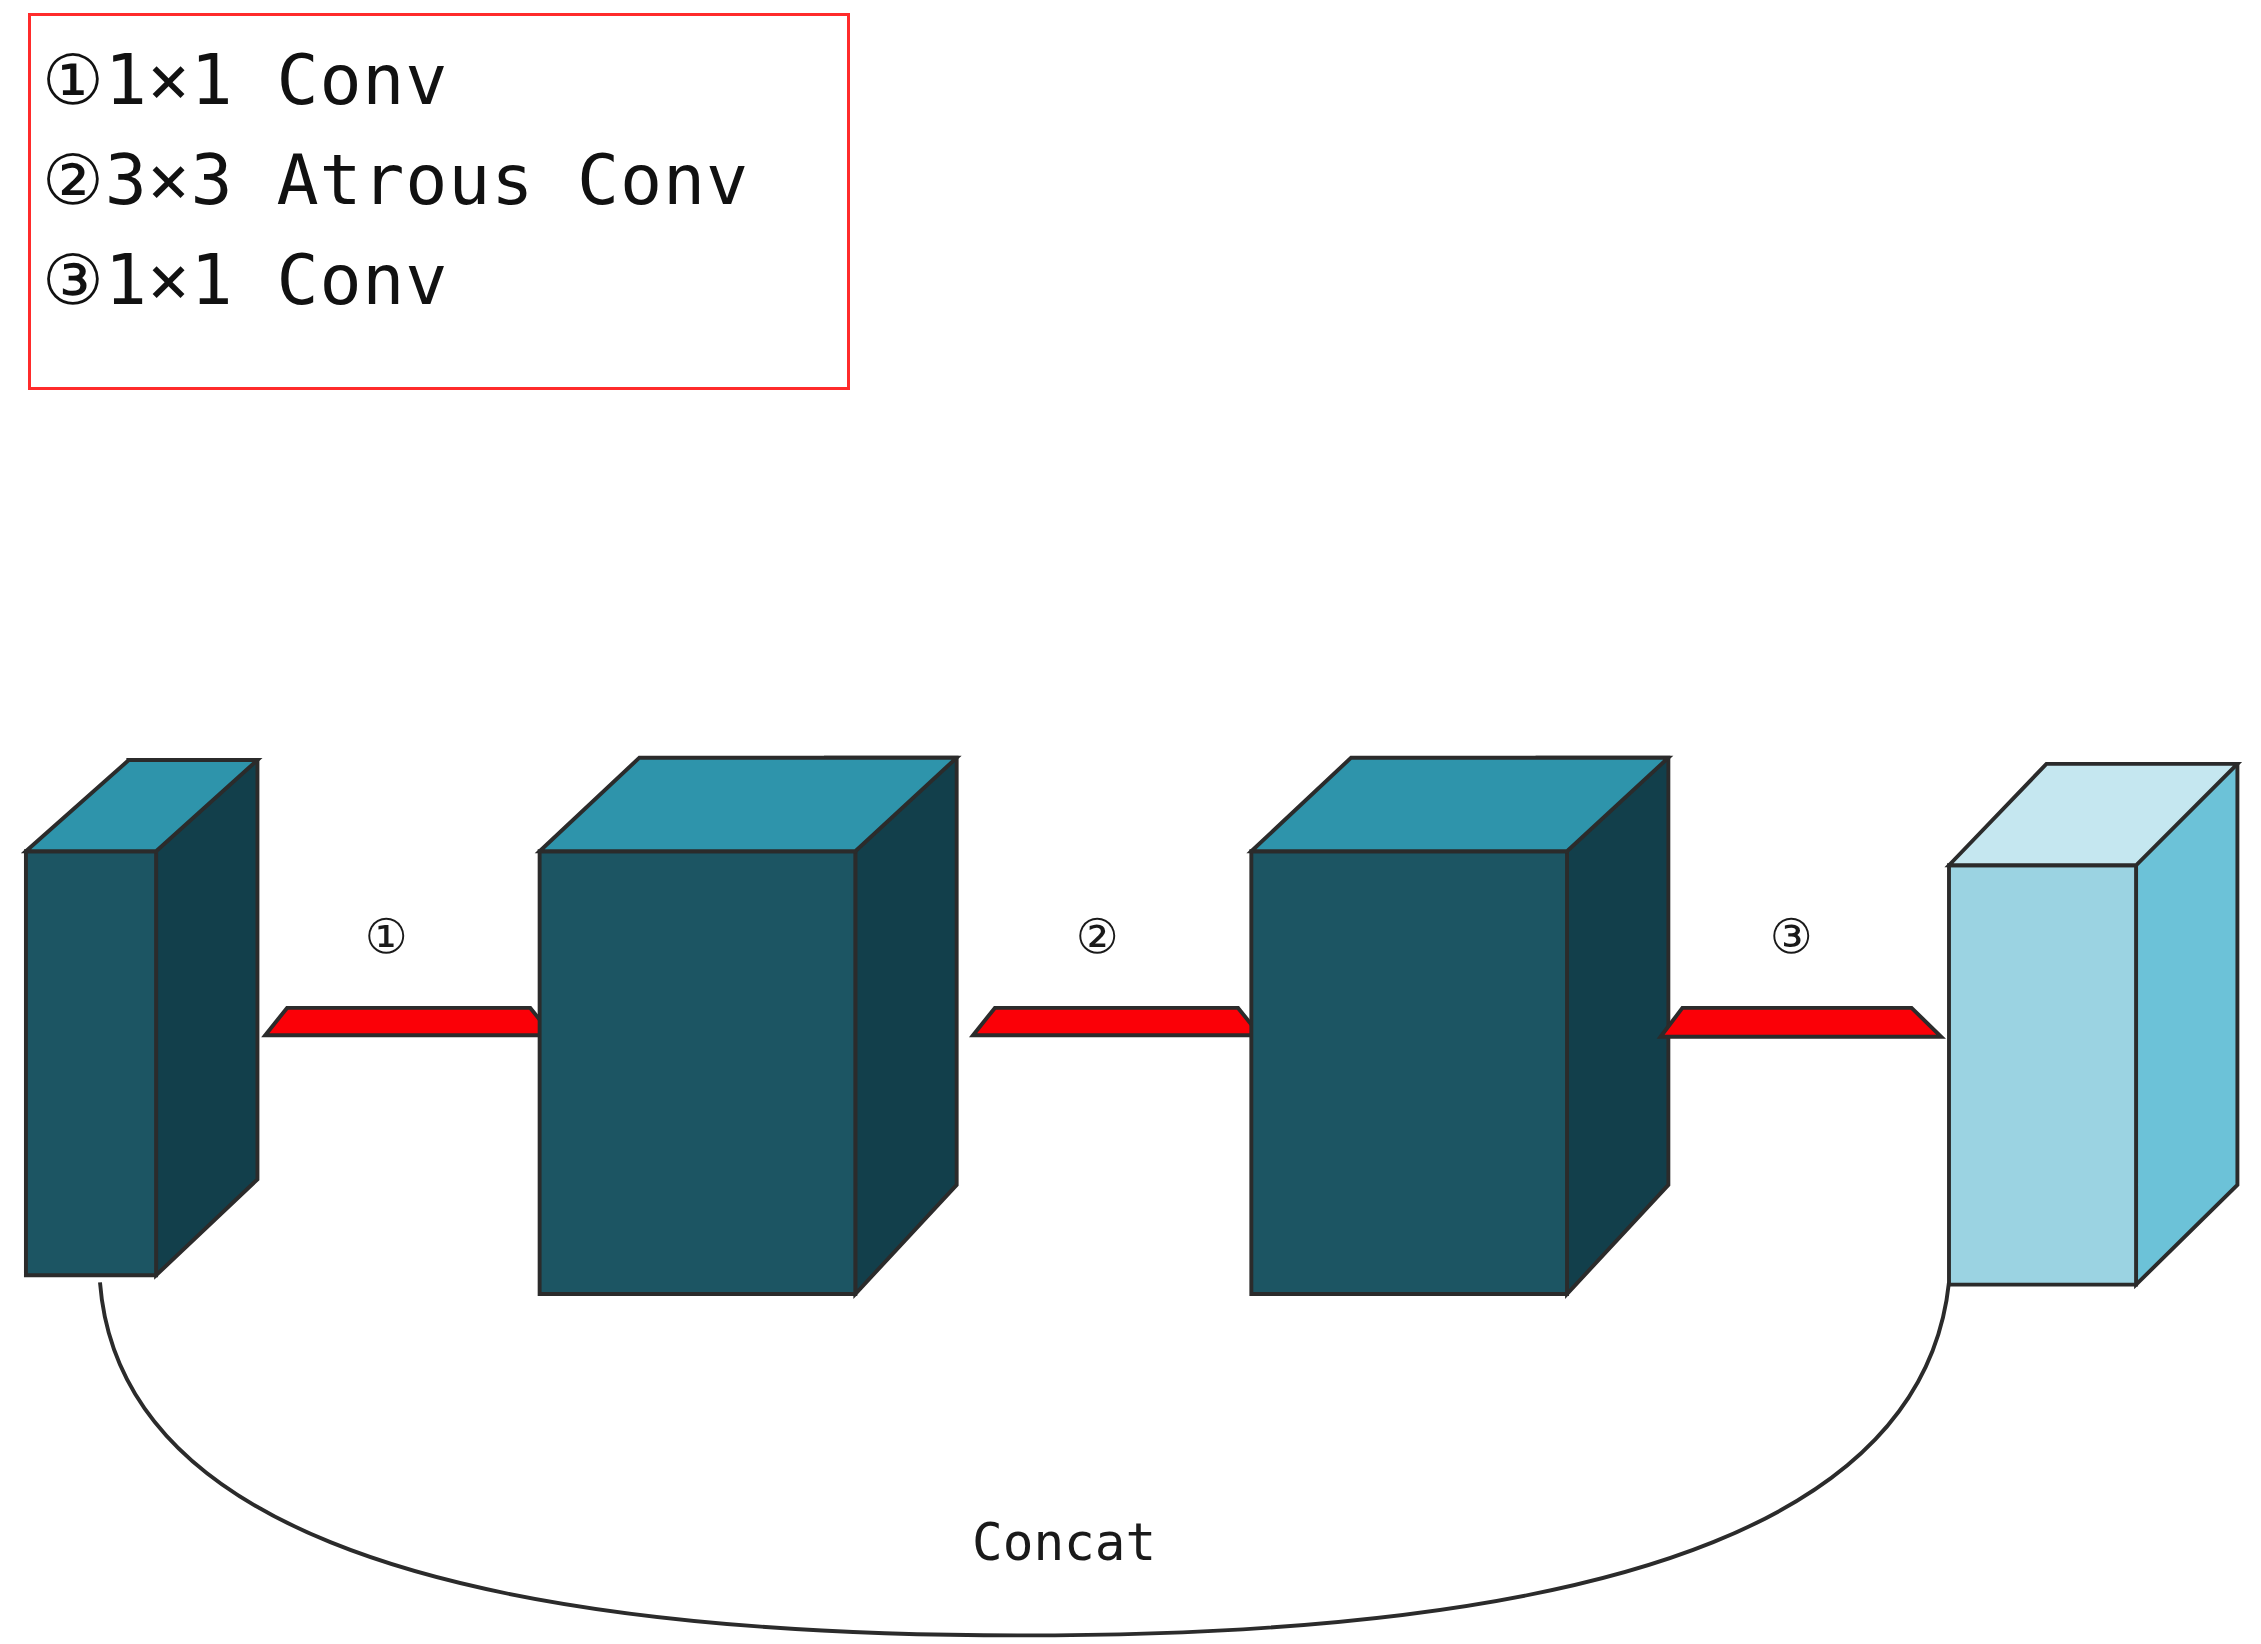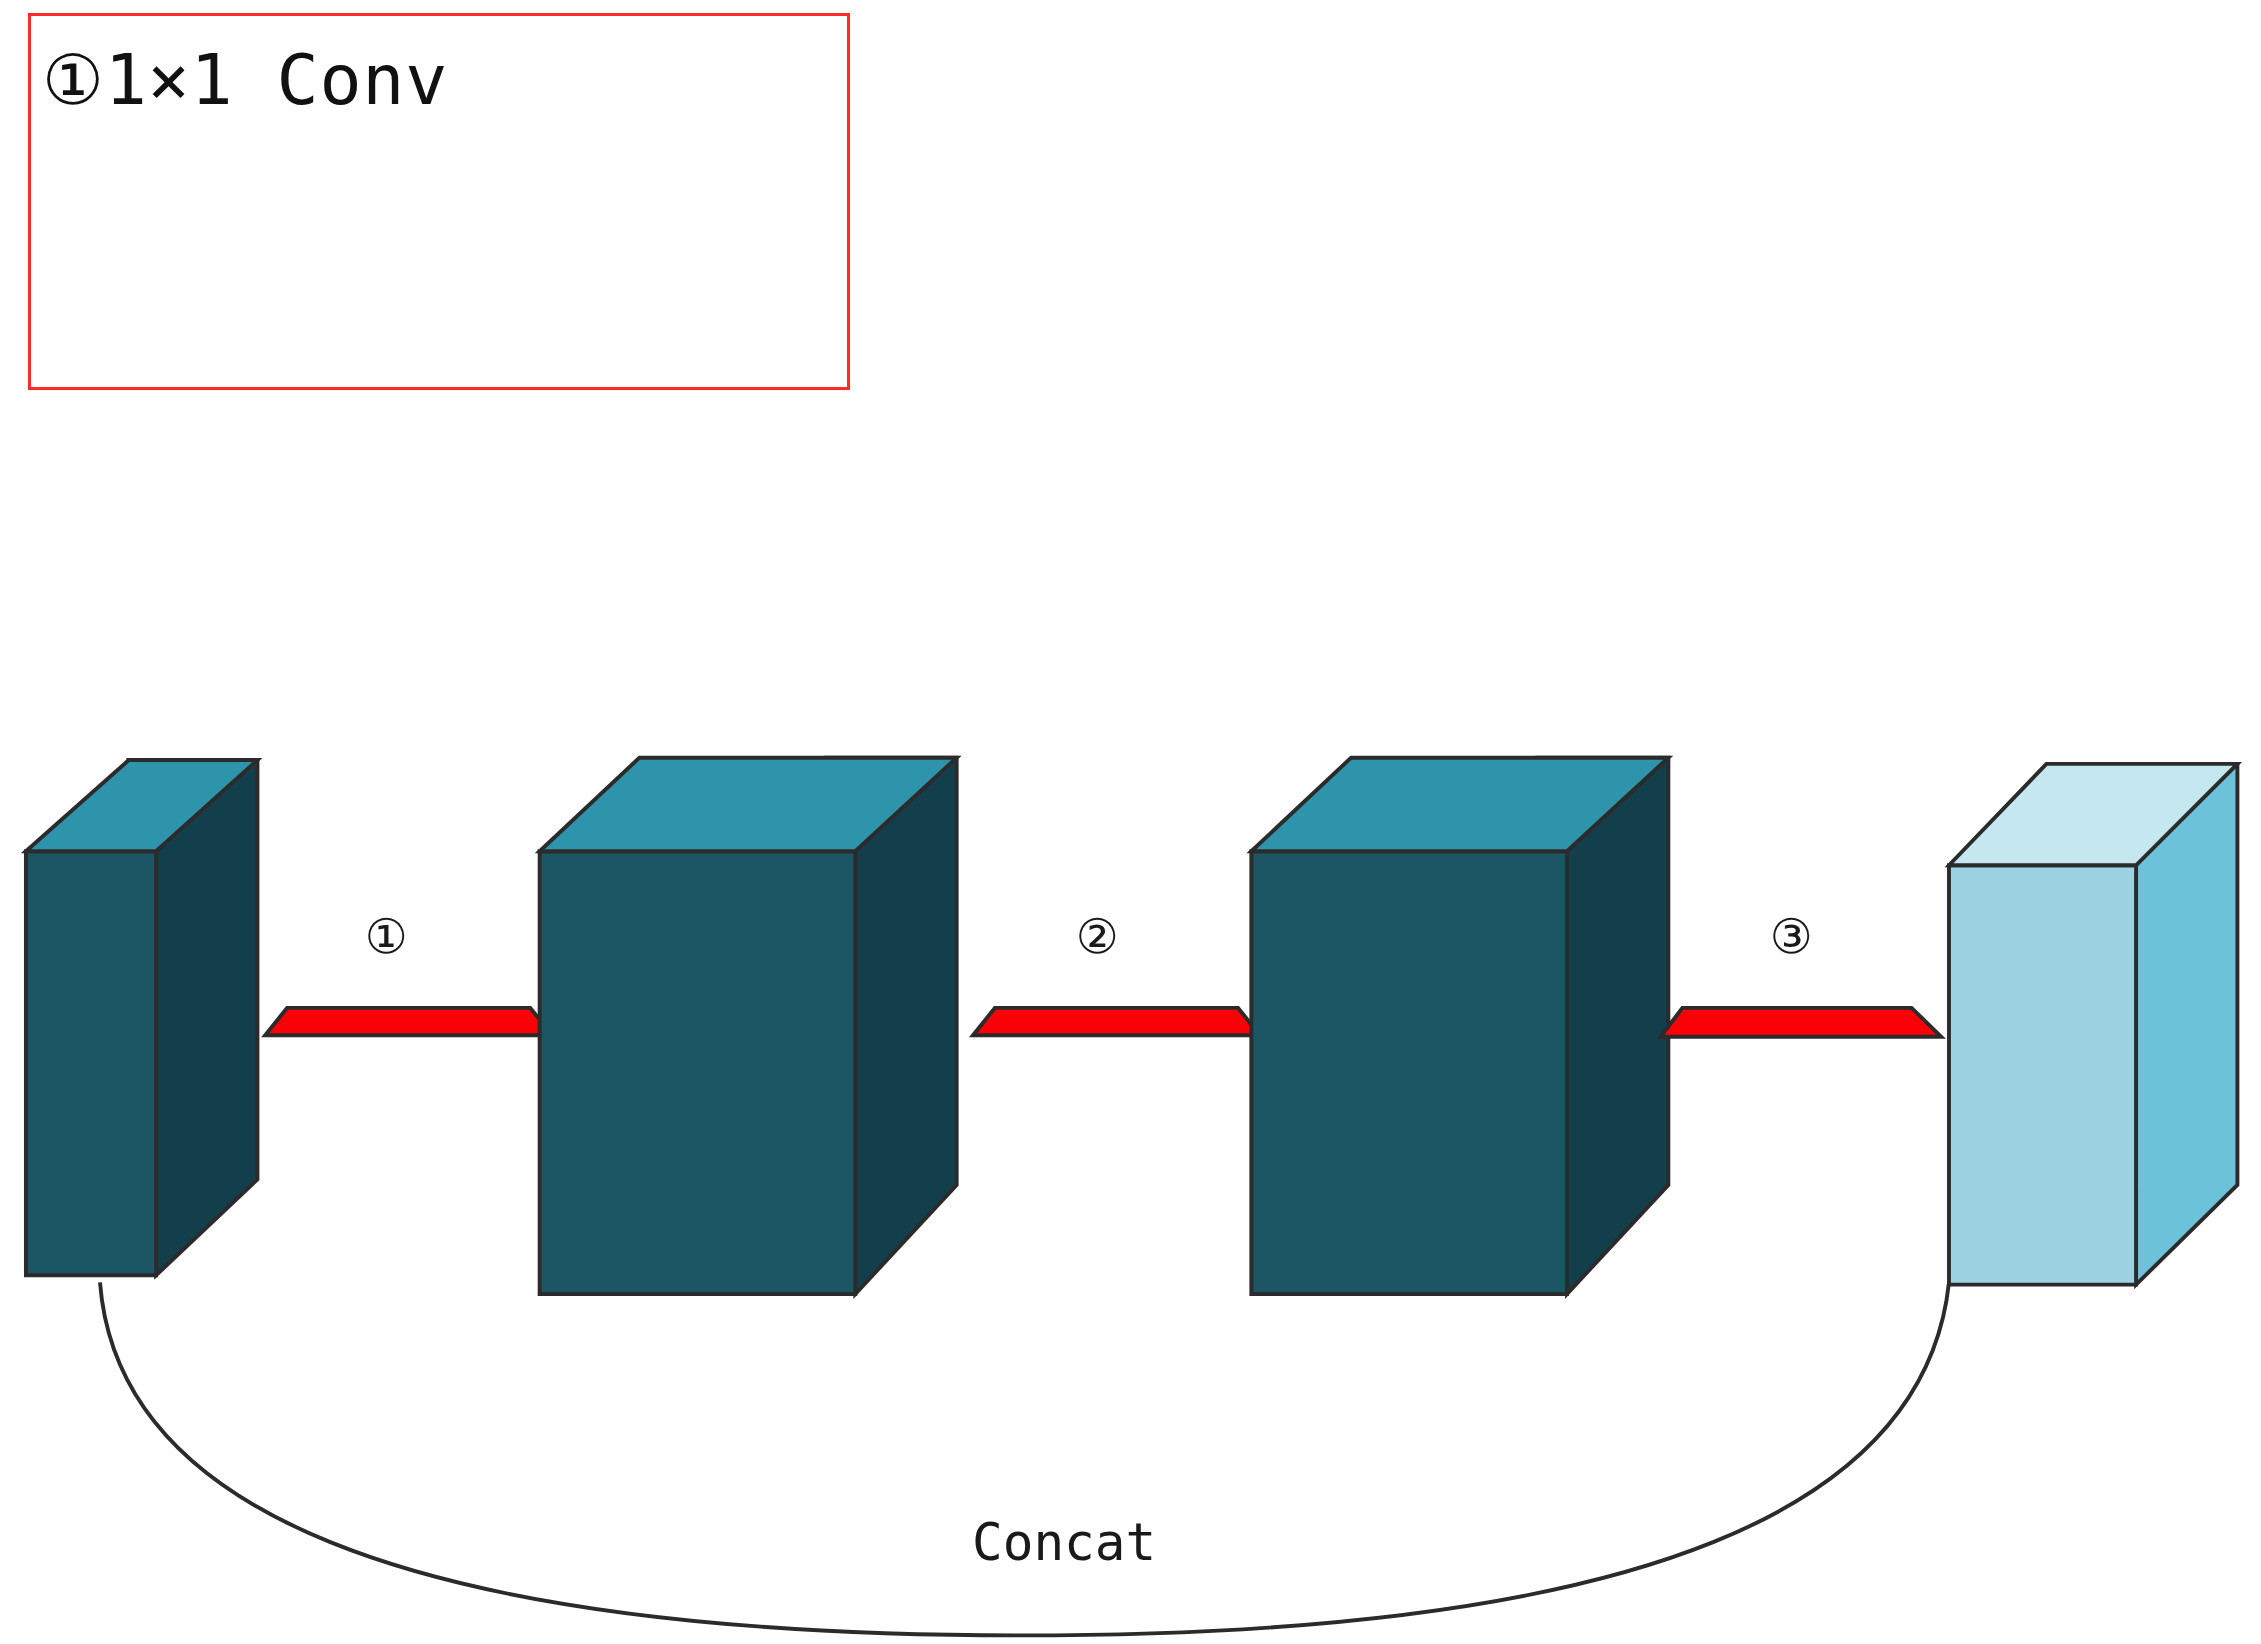--- a/index.html
+++ b/index.html
@@ -77,20 +77,22 @@
   }
 </style>
 </head>
 <body>
 
 <div id="diagram-root">
 
   <div class="legend-box">
     <ul class="legend-list">
       <li class="legend-item"><span class="legend-marker">①</span><span>1×1 Conv</span></li>
+      <li class="legend-item"><span class="legend-marker">②</span><span>3×3 Atrous Conv</span></li>
+      <li class="legend-item"><span class="legend-marker">③</span><span>1×1 Conv</span></li>
     </ul>
   </div>
 
   <svg class="layer" viewBox="0 0 2900 2109">
     <path d="M 128 1645 C 150 1930 500 2098 1310 2098 C 2120 2098 2470 1930 2500 1645" fill="none" stroke="#2b2b2b" stroke-width="5"></path>
   </svg>
 
   <svg class="layer" viewBox="0 0 2900 2109">
 
     <g>

